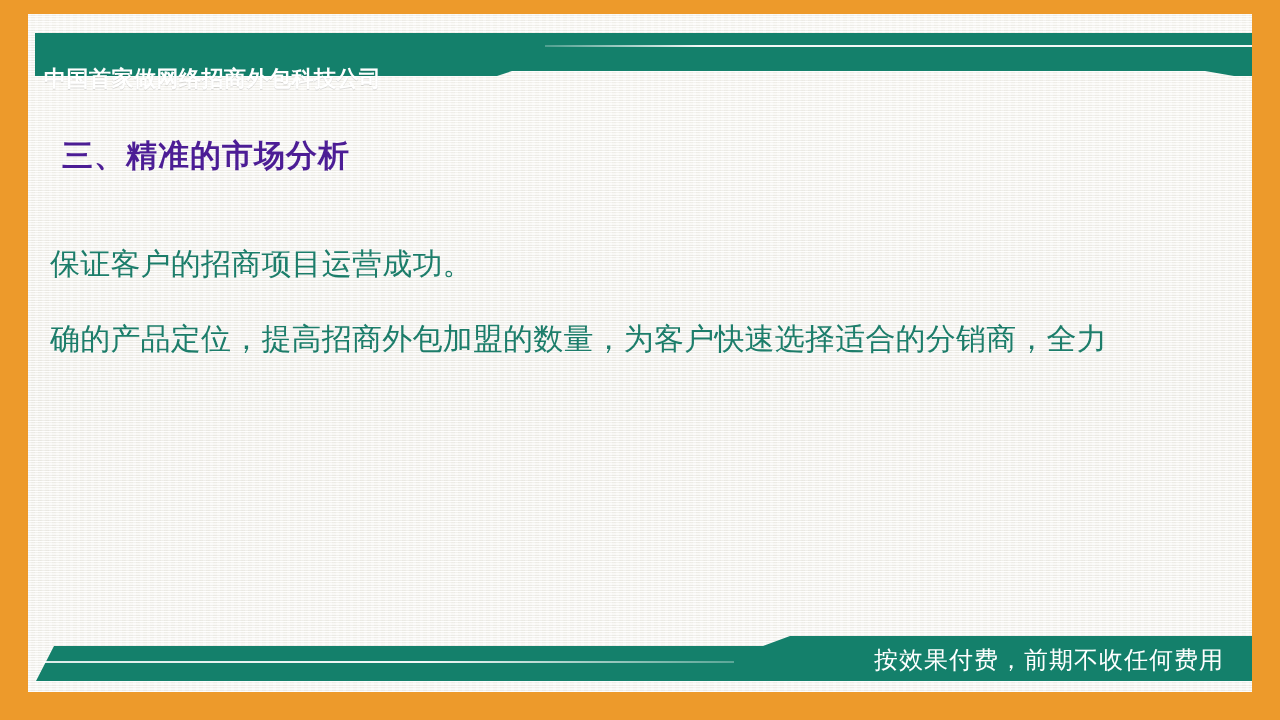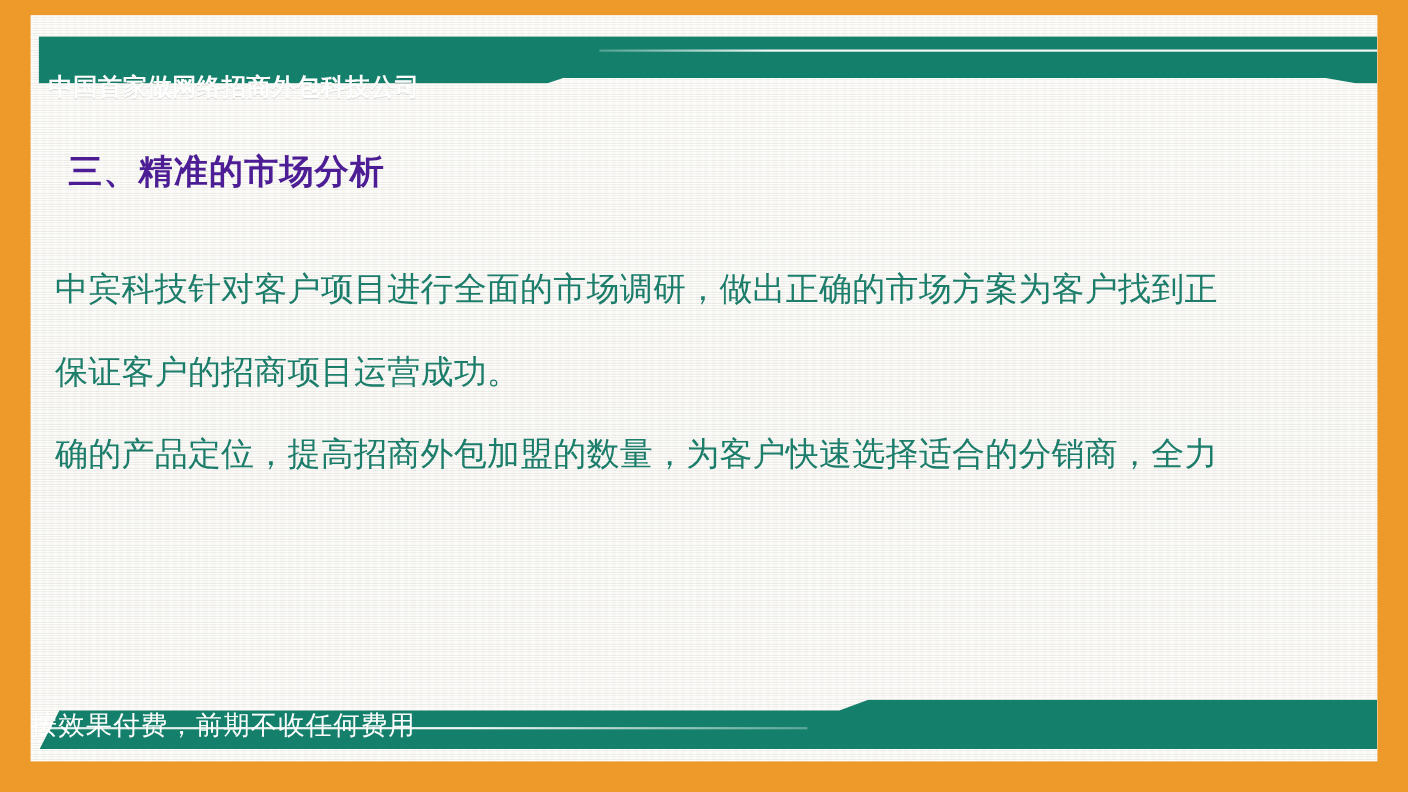--- a/index.html
+++ b/index.html
@@ -144,21 +144,21 @@
     top: 25px;
     width: 690px;
     height: 2px;
     background: linear-gradient(90deg, rgba(255,255,255,0.85) 0%, rgba(255,255,255,0.95) 55%, rgba(255,255,255,0.30) 100%);
   }
   .footer-text {
     position: absolute;
     left: 0;
     top: 6px;
     width: 1196px;
-    text-align: left;
+    text-align: right;
     color: #FFFFFF;
     font-size: 24px;
     line-height: 36px;
     letter-spacing: 1px;
     white-space: nowrap;
     font-family: "Liberation Sans", "DejaVu Sans", sans-serif;
   }
 </style>
 </head>
 <body>
@@ -167,21 +167,20 @@
 
   <div class="paper"></div>
 
   <div class="header-band"></div>
   <div class="header-hairline"></div>
   <div class="header-title">中国首家做网络招商外包科技公司</div>
 
   <div class="section-heading">三、精准的市场分析</div>
 
   <div class="body-copy">
-    <span class="line">中宾科技针对客户项目进行全面的市场调研，做出正确的市场方案为客户找到正</span>
     <span class="line">保证客户的招商项目运营成功。</span>
     <span class="line">确的产品定位，提高招商外包加盟的数量，为客户快速选择适合的分销商，全力</span>
   </div>
 
   <div class="footer-wrap">
     <div class="footer-band"></div>
     <div class="footer-hairline"></div>
     <div class="footer-text">按效果付费，前期不收任何费用</div>
   </div>
 

